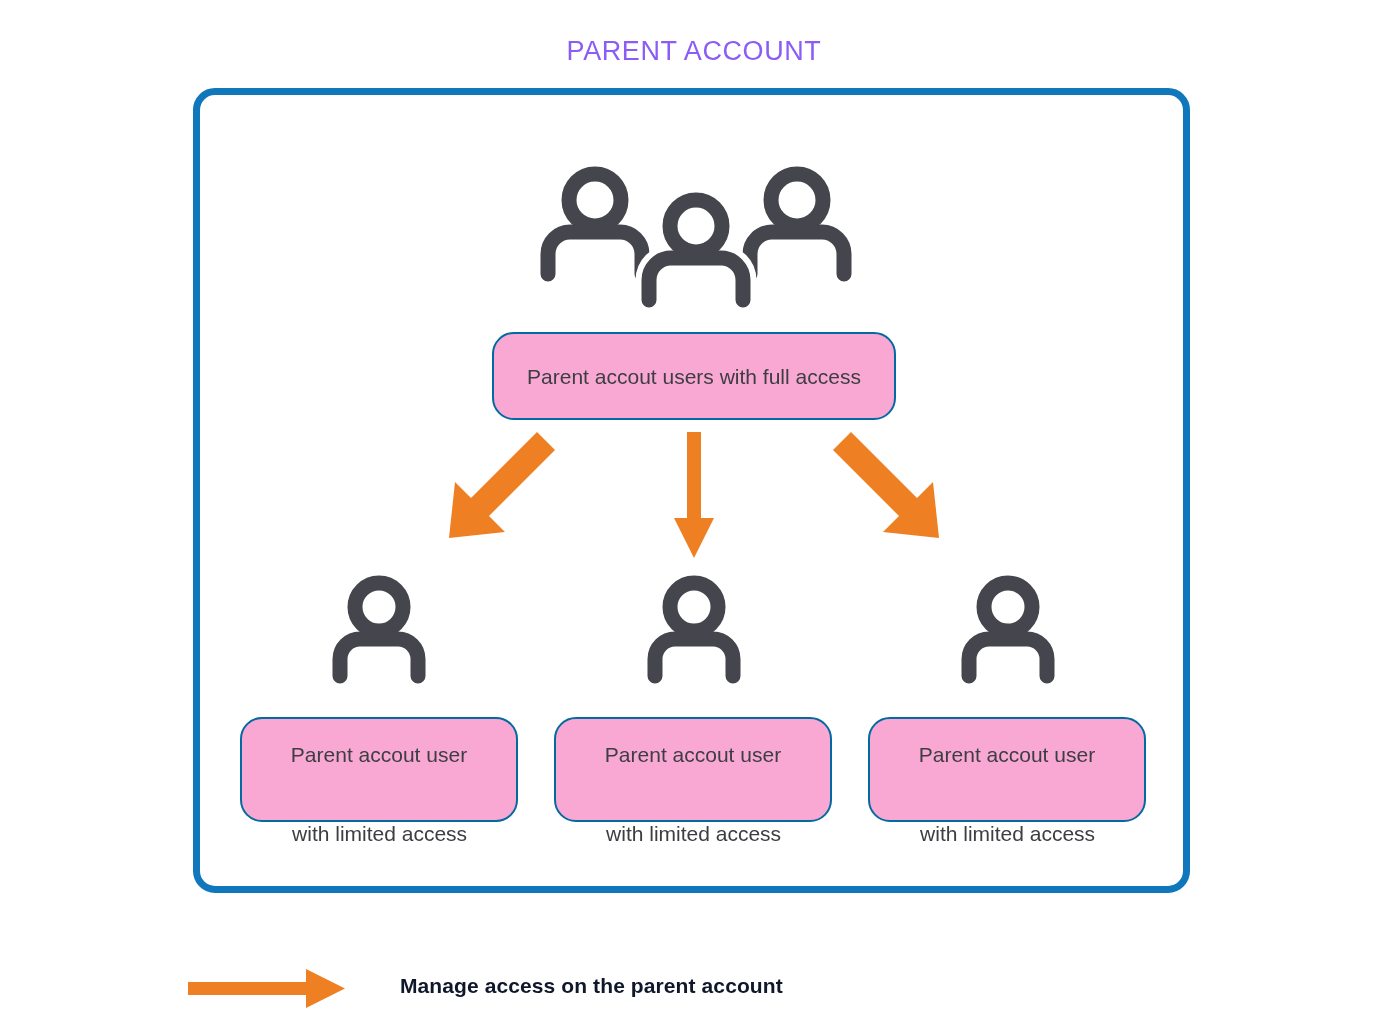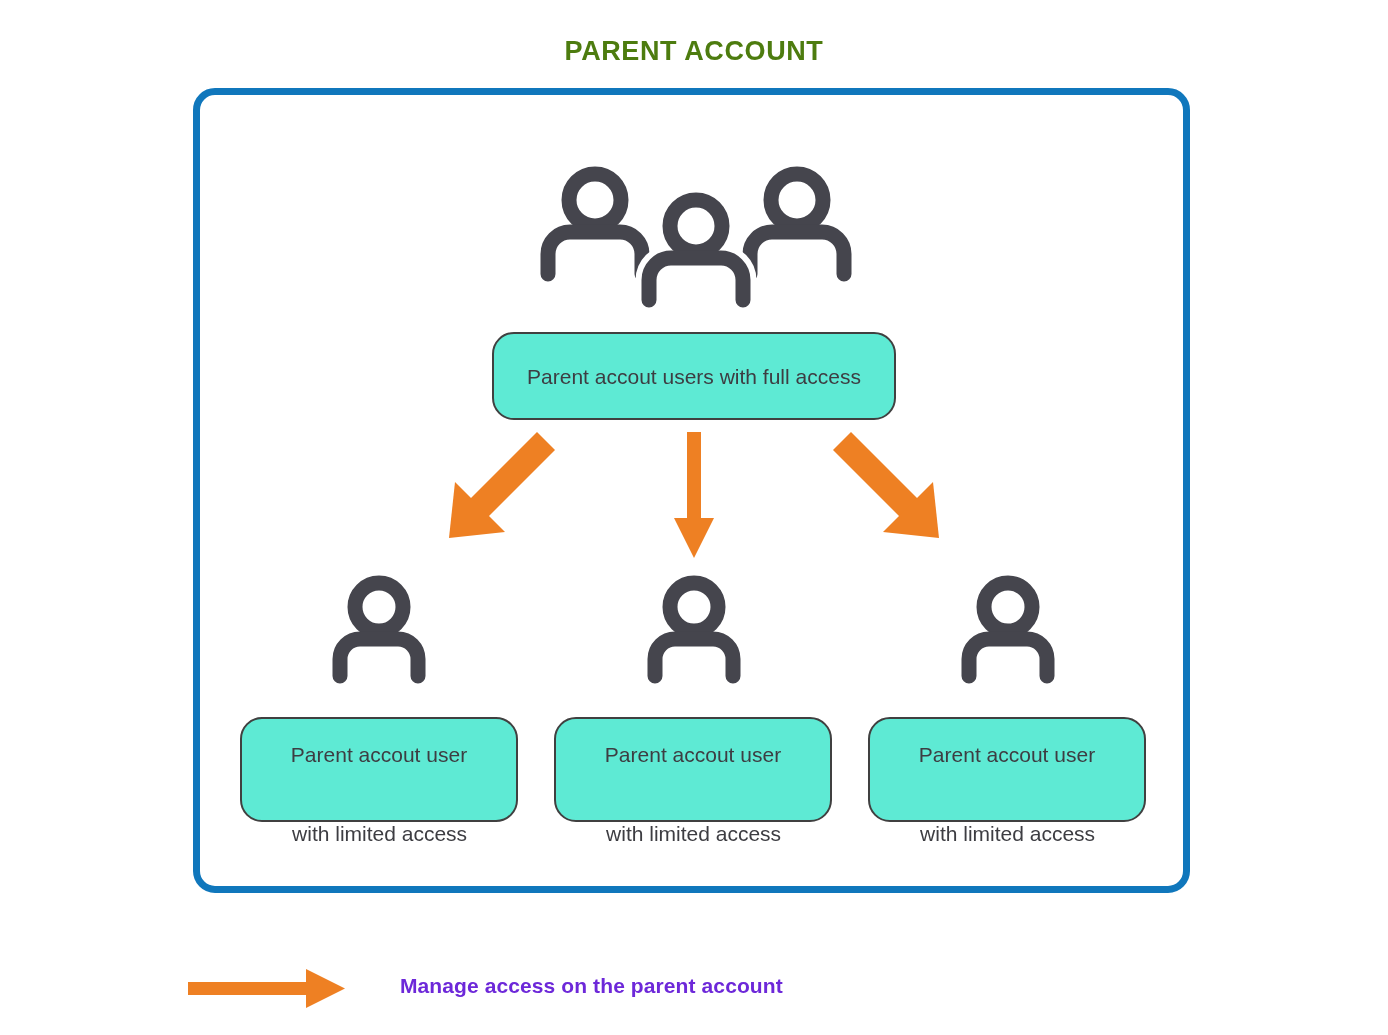--- a/index.html
+++ b/index.html
@@ -16,45 +16,45 @@
   }
 
   
   .page-title {
     position: absolute;
     left: 0;
     top: 36px;
     width: 1388px;
     text-align: center;
     font-size: 27px;
-    font-weight: bold;
+    font-weight: normal;
     letter-spacing: 0.6px;
-    color: #4d7c0f;
+    color: #8b5cf6;
   }
 
   
   .blue-frame {
     position: absolute;
     left: 193px;
     top: 88px;
     width: 997px;
     height: 805px;
     border: 7px solid #1077BC;
     border-radius: 22px;
     box-sizing: border-box;
     background: #ffffff;
   }
 
   
   .label-box {
     position: absolute;
     box-sizing: border-box;
-    border: 2px solid #404040;
+    border: 2px solid #0369a1;
     border-radius: 22px;
-    background: #5eead4;
+    background: #f9a8d4;
     display: flex;
     align-items: center;
     justify-content: center;
     text-align: right;
     color: #3d3d42;
     font-size: 21px;
     line-height: 31px;
   }
   .label-box.top {
     left: 492px;
@@ -104,21 +104,21 @@
     top: 0;
     width: 170px;
     height: 56px;
   }
   .legend-label {
     position: absolute;
     left: 212px;
     top: 12px;
     font-size: 21px;
     font-weight: bold;
-    color: #6d28d9;
+    color: #0f172a;
     letter-spacing: 0.1px;
     white-space: nowrap;
   }
 </style>
 </head>
 <body>
 
 <div class="page-title">PARENT ACCOUNT</div>
 
 <div class="blue-frame"></div>

